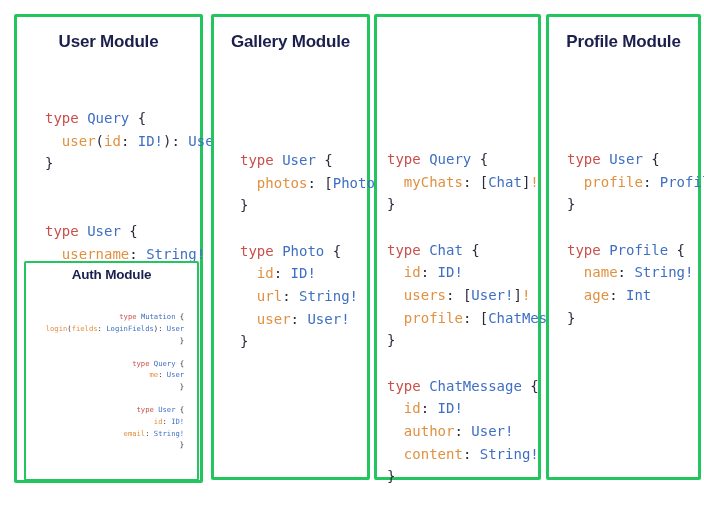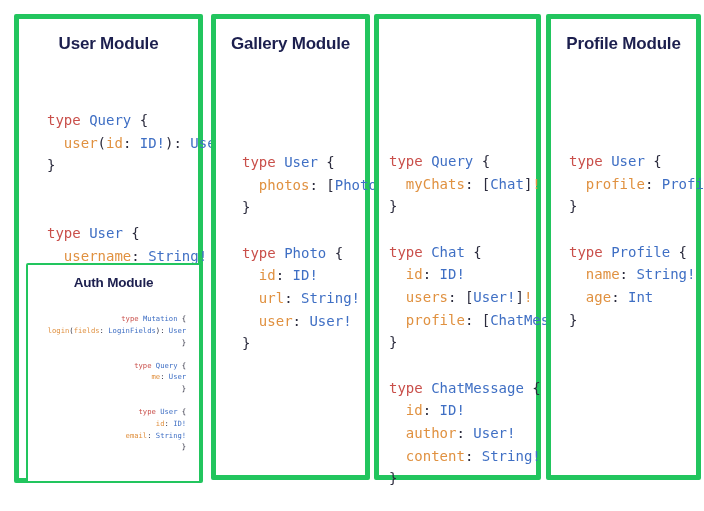--- a/index.html
+++ b/index.html
@@ -18,21 +18,21 @@
     position: relative;
     width: 704px;
     height: 511px;
     background: #ffffff;
   }
 
   .panel {
     position: absolute;
     box-sizing: border-box;
     background: #ffffff;
-    border: 5px solid #22c55e;
+    border: 3px solid #22c55e;
     border-radius: 2px;
   }
 
   .panel-title {
     text-align: center;
     color: #1c1f4e;
     font-family: "Liberation Sans", sans-serif;
     font-weight: bold;
     letter-spacing: -0.2px;
   }
@@ -64,21 +64,21 @@
 
   #panel-auth {
     left: 7px;
     top: 244px;
     width: 175px;
     height: 220px;
     border-width: 2px;
   }
   #panel-auth > .panel-title {
     font-size: 13.5px;
-    margin-top: 10px;
+    margin-top: 4px;
   }
   #panel-auth .code {
     font-size: 7.2px;
     line-height: 1.62;
     text-align: right;
   }
 
   .code-block { position: absolute; }
 
   

